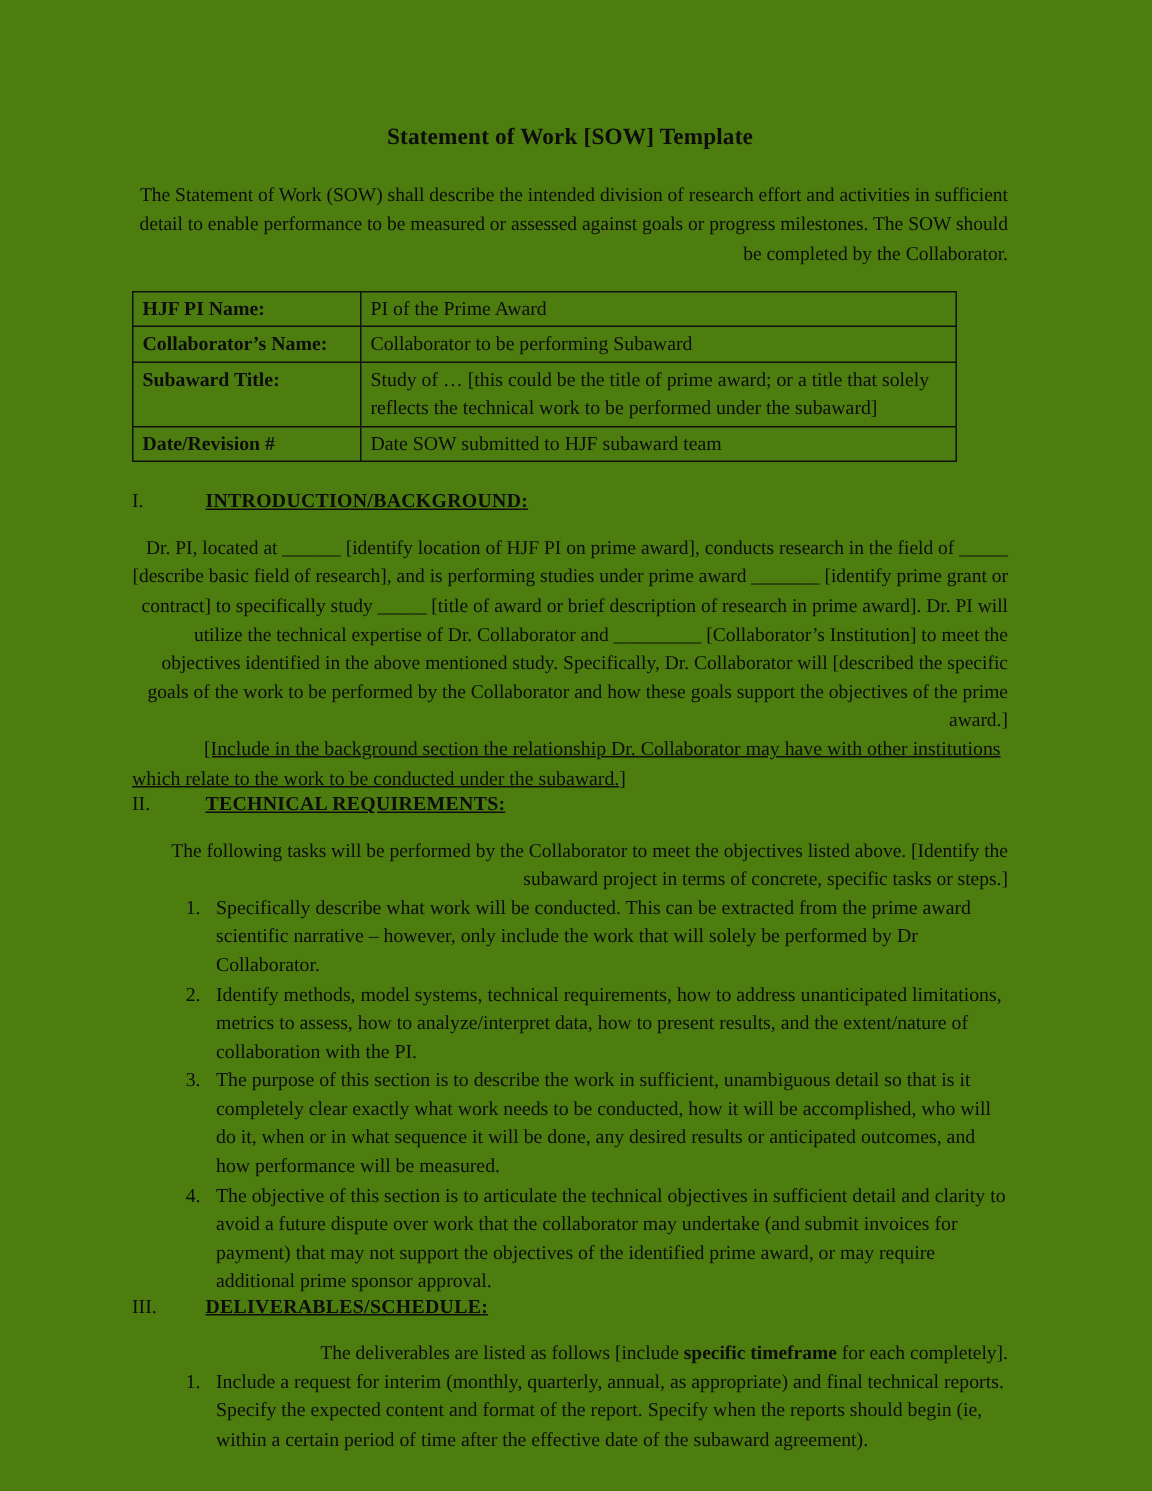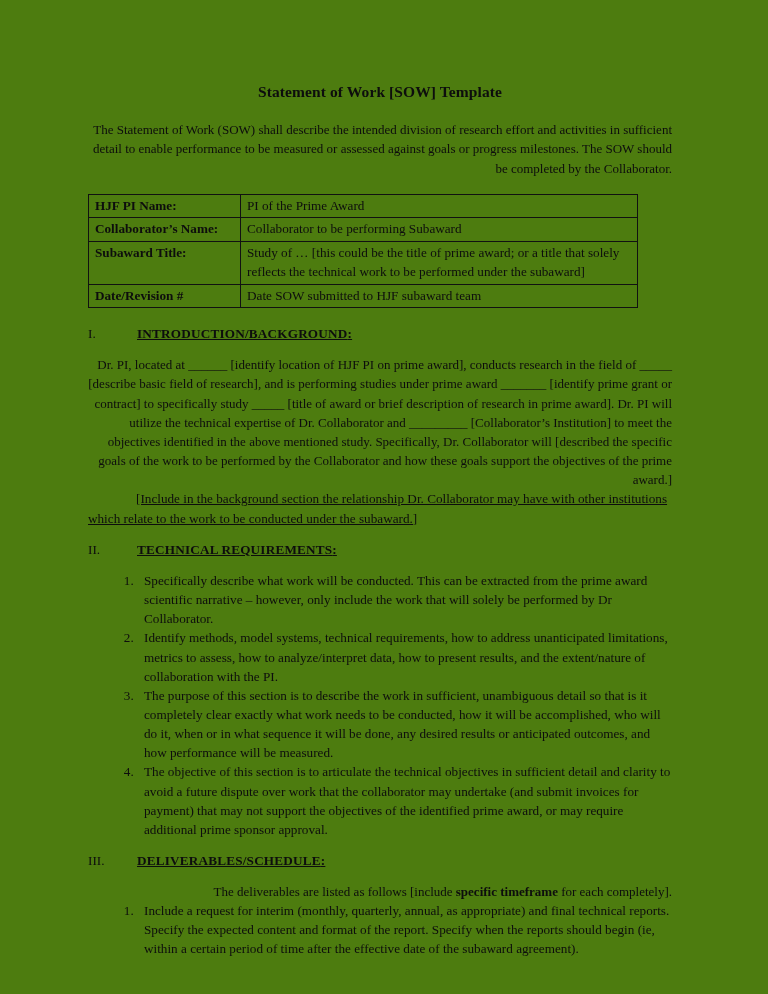--- a/index.html
+++ b/index.html
@@ -54,21 +54,21 @@
     line-height: 1.42;
     vertical-align: top;
   }
   table.info td.label {
     width: 140px;
     font-weight: bold;
   }
 
   
   .section {
-    margin-top: 14px;
+    margin-top: 0;
   }
   .section-head {
     display: block;
     font-size: 13.2px;
     font-weight: bold;
     margin-bottom: 13px;
     white-space: nowrap;
   }
   .section-head .numeral {
     display: inline-block;
@@ -143,20 +143,21 @@
         <span class="numeral">I.</span><span class="heading-text">INTRODUCTION/BACKGROUND</span><span class="heading-text">:</span>
       </div>
       <p class="body-par" style="margin-bottom:0;">Dr. PI, located at ______ [identify location of HJF PI on prime award], conducts research in the field of _____ [describe basic field of research], and is performing studies under prime award _______ [identify prime grant or contract] to specifically study _____ [title of award or brief description of research in prime award].  Dr. PI will utilize the technical expertise of Dr. Collaborator and _________ [Collaborator’s Institution] to meet the objectives identified in the above mentioned study.  Specifically, Dr. Collaborator will [described the specific goals of the work to be performed by the Collaborator and how these goals support the objectives of the prime award.]</p>
       <p class="indent-par">[Include in the background section the relationship Dr. Collaborator may have with other institutions which relate to the work to be conducted under the subaward.]</p>
     </div>
 
     <div class="section">
       <div class="section-head">
         <span class="numeral">II.</span><span class="heading-text">TECHNICAL REQUIREMENTS</span><span class="heading-text">:</span>
       </div>
+      <p class="body-par" style="margin-bottom:0;">The following tasks will be performed by the Collaborator to meet the objectives listed above.  [Identify the subaward project in terms of concrete, specific tasks or steps.]</p>
       <ol class="num-list">
         <li>Specifically describe what work will be conducted.  This can be extracted from the prime award scientific narrative – however, only include the work that will solely be performed by Dr Collaborator.</li>
         <li>Identify methods, model systems, technical requirements, how to address unanticipated limitations, metrics to assess, how to analyze/interpret data, how to present results, and the extent/nature of collaboration with the PI.</li>
         <li>The purpose of this section is to describe the work in sufficient, unambiguous detail so that is it completely clear exactly what work needs to be conducted, how it will be accomplished, who will do it, when or in what sequence it will be done, any desired results or anticipated outcomes, and how performance will be measured.</li>
         <li>The objective of this section is to articulate the technical objectives in sufficient detail and clarity to avoid a future dispute over work that the collaborator may undertake (and submit invoices for payment) that may not support the objectives of the identified prime award, or may require additional prime sponsor approval.</li>
       </ol>
     </div>
 
     <div class="section">
       <div class="section-head">

